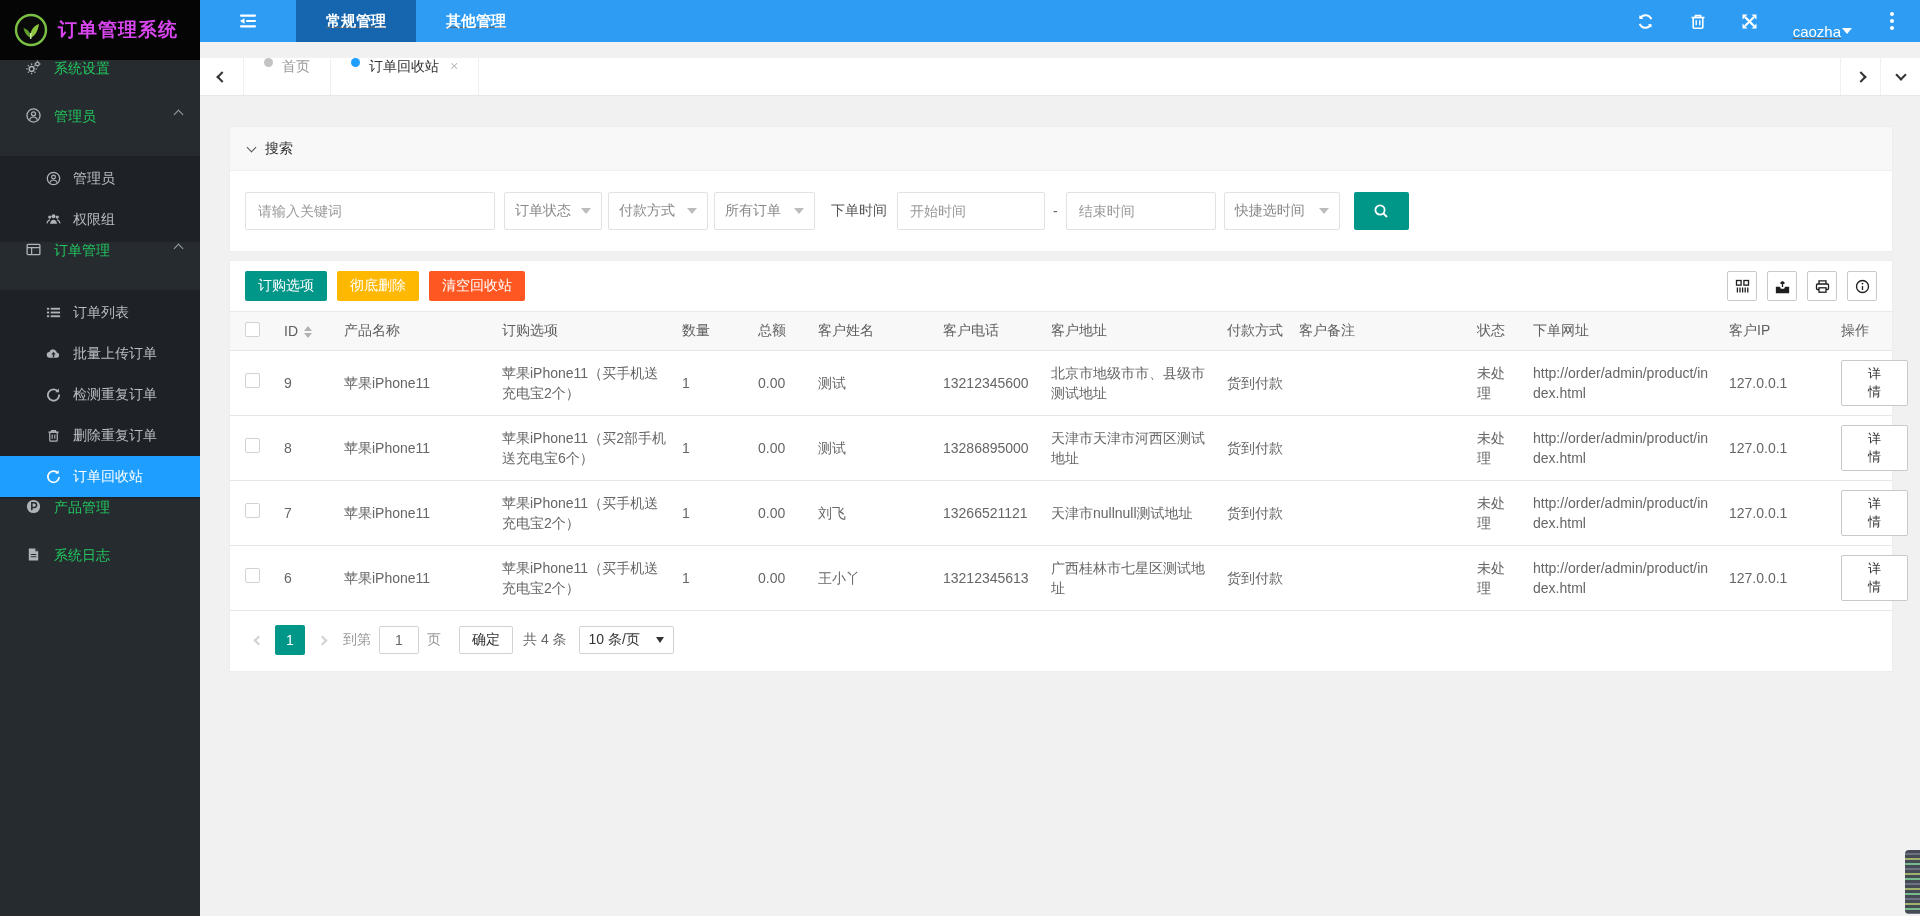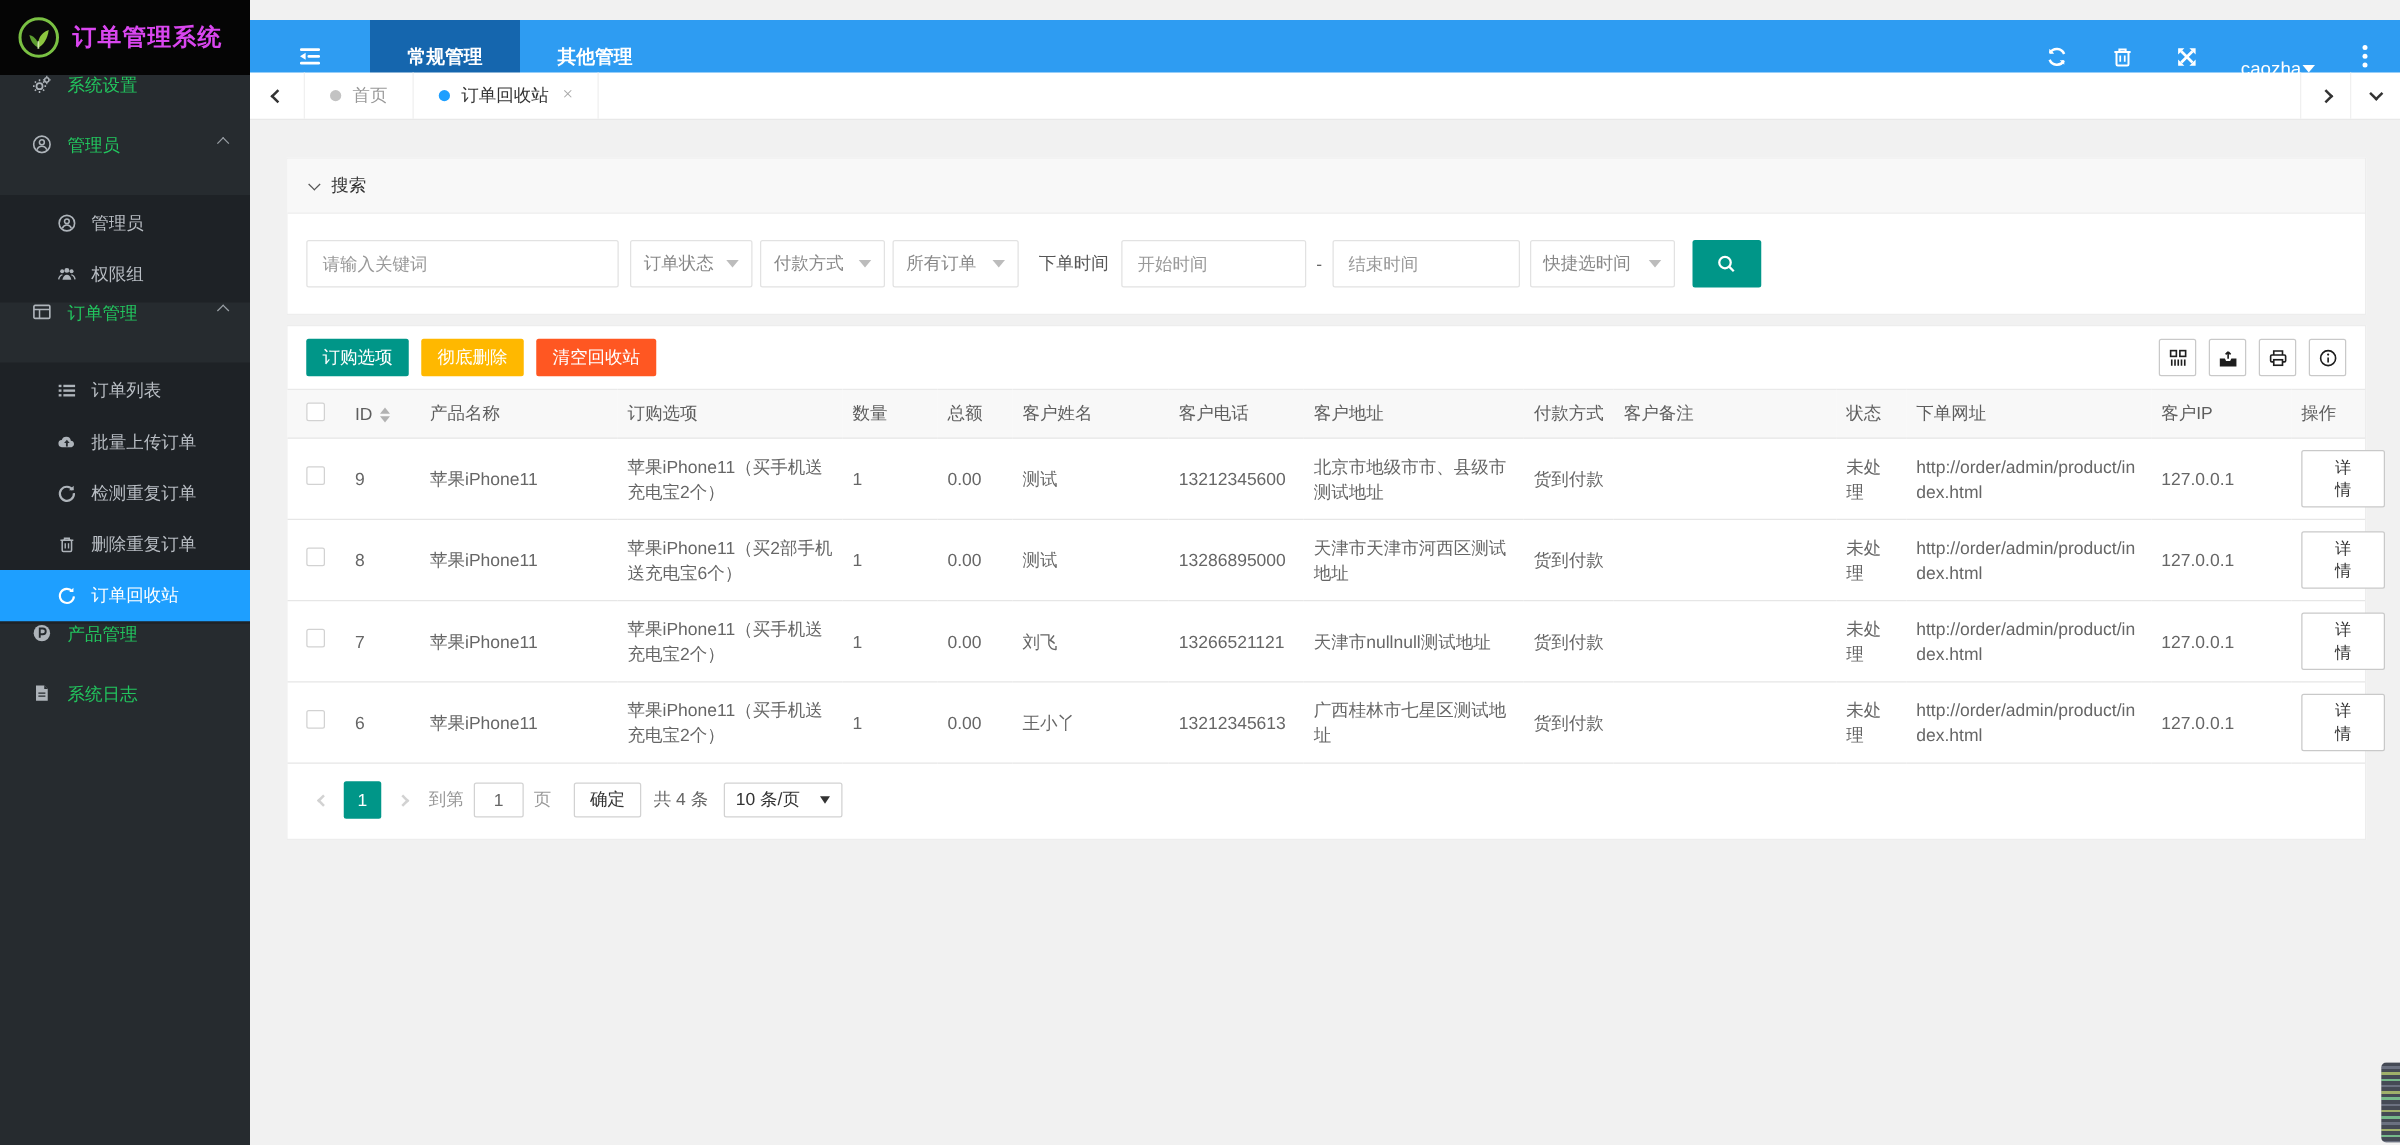--- a/index.html
+++ b/index.html
@@ -13,39 +13,39 @@
   .side-item { height:48px; display:flex; align-items:flex-start; padding-left:26px; gap:13px; color:#22c55e; font-size:14px; cursor:pointer; position:relative; }
   .side-item svg { flex:0 0 auto; }
   .side-sub { background:#1e2226; padding:2px 0; }
   .side-subitem { height:41px; display:flex; align-items:center; padding-left:46px; gap:12px; color:#b9bec4; font-size:14px; cursor:pointer; }
   .side-subitem.active { background:#1E9FFF; color:#fff; }
   .caret-up { position:absolute; right:18px; width:7px; height:7px; border-left:1.5px solid #9aa0a6; border-top:1.5px solid #9aa0a6; transform:rotate(45deg); margin-top:3px; }
   .sicon { width:15px; height:15px; color:#aeb4ba; }
   .active .sicon { color:#fff; }
 
   
-  .topbar { position:absolute; left:200px; top:16px; right:0; height:58px; background:#2e9cf2; display:flex; align-items:stretch; }
+  .topbar { position:absolute; left:200px; top:0; right:0; height:42px; background:#2e9cf2; display:flex; align-items:stretch;text-decoration:underline; }
   .collapse-btn { width:96px; display:flex; align-items:center; justify-content:center; cursor:pointer; }
   .top-tab { padding:0 30px; display:flex; align-items:center; color:#fff; font-size:15px; font-weight:bold; cursor:pointer; }
   .top-tab.active { background:#1566ae; }
   .top-right { margin-left:auto; display:flex; align-items:center; gap:34px; padding-right:22px; }
   .top-icon { width:18px; height:18px; display:flex; align-items:center; justify-content:center; cursor:pointer; }
   .username { color:#fff; font-size:15px; display:flex; align-items:center; gap:1px; cursor:pointer;margin-top:20px; }
   .caret-down-w { width:0; height:0; border-left:5px solid transparent; border-right:5px solid transparent; border-top:6px solid #fff; }
   .kebab { display:flex; flex-direction:column; gap:3px; cursor:pointer; padding:0 4px; }
   .kebab i { width:4px; height:4px; background:#fff; border-radius:50%; }
 
   
   .tabstrip { position:absolute; left:200px; top:58px; right:0; height:38px; background:#fff; border-bottom:1px solid #e8e8e8; display:flex; align-items:stretch; }
   .strip-arrow { width:44px; border-right:1px solid #f0f0f0; display:flex; align-items:center; justify-content:center; cursor:pointer; }
   .chev { width:8px; height:8px; border-left:2px solid #333; border-bottom:2px solid #333; display:inline-block; }
   .chev.left { transform:rotate(45deg); }
   .chev.right { transform:rotate(225deg); }
   .chev.down { transform:rotate(-45deg); margin-top:-3px; }
-  .crumb-tab { display:flex; align-items:center; gap:9px; padding:0 20px; border-right:1px solid #f0f0f0; cursor:pointer;font-family:Liberation Serif, serif; }
+  .crumb-tab { display:flex; gap:9px; padding:0 20px; border-right:1px solid #f0f0f0; cursor:pointer;font-family:Liberation Serif, serif; }
   .crumb-dot { width:9px; height:9px; border-radius:50%; background:#c3c3c3; }
   .crumb-tab .lbl { color:#999; }
   .crumb-tab.active .crumb-dot { background:#1E9FFF; }
   .crumb-tab.active .lbl { color:#333; }
   .tab-close { color:#aaa; font-size:15px; margin-left:2px; cursor:pointer; }
   .strip-right { margin-left:auto; display:flex; }
   .strip-box { width:40px; border-left:1px solid #f0f0f0; display:flex; align-items:center; justify-content:center; cursor:pointer; }
 
   
   .main { position:absolute; left:200px; top:96px; right:0; bottom:0; padding:30px 27px 0 29px; }

